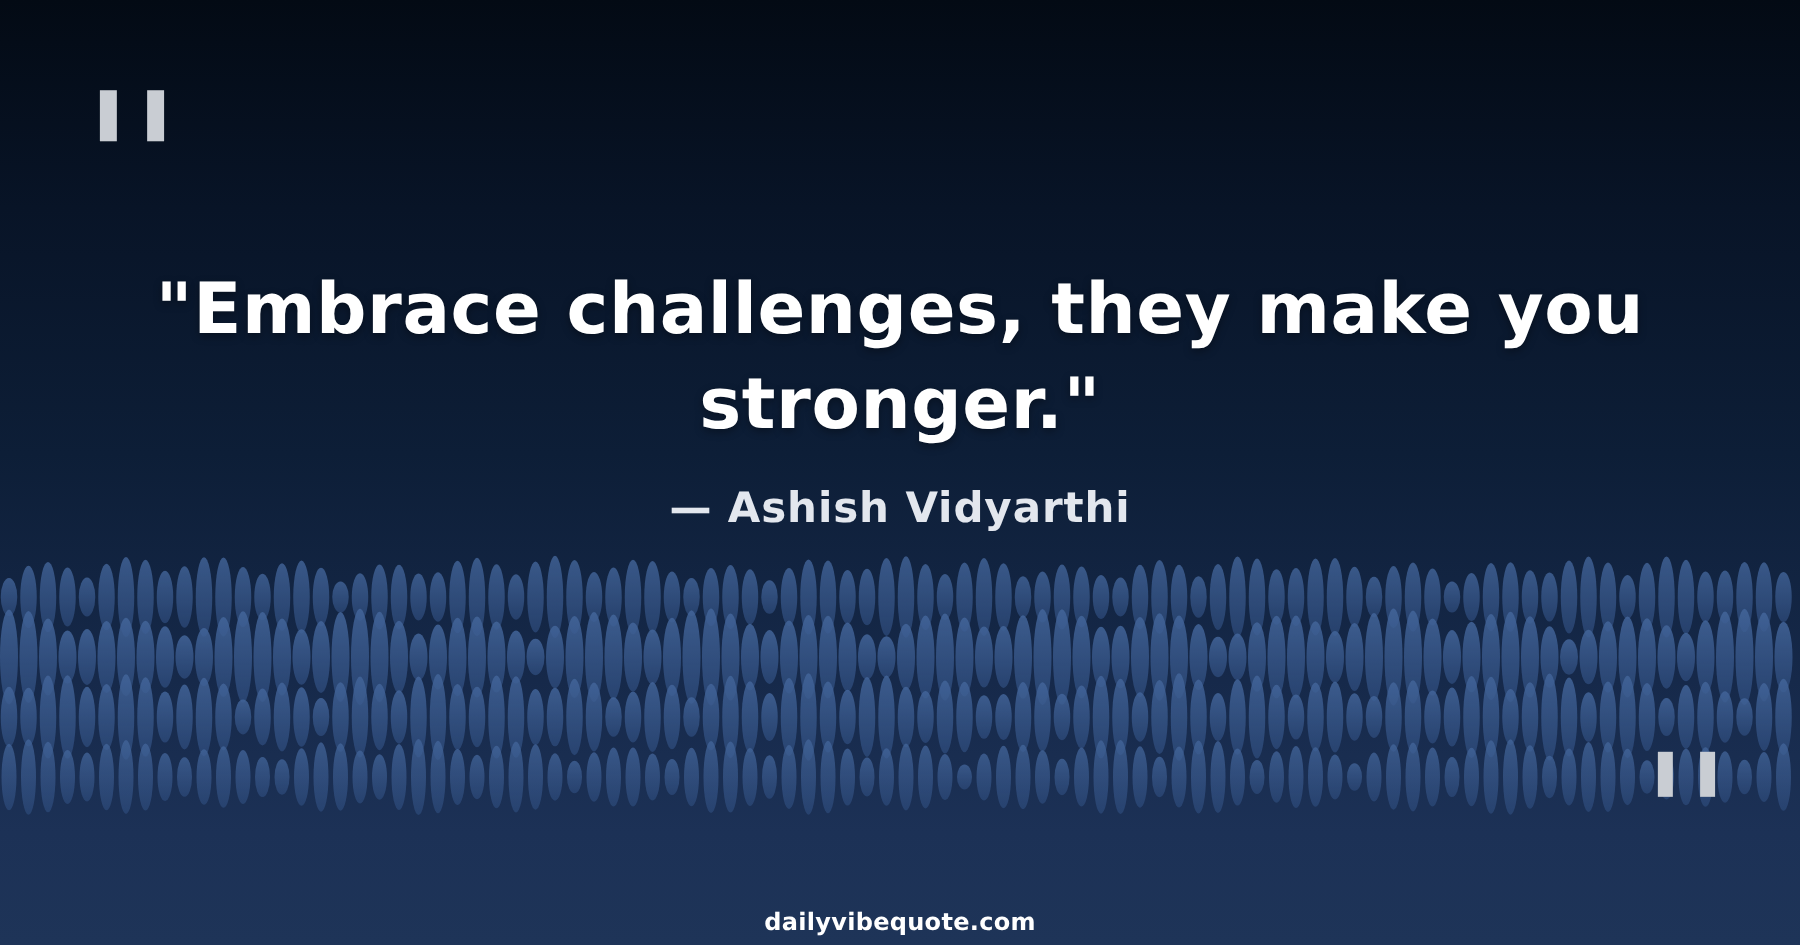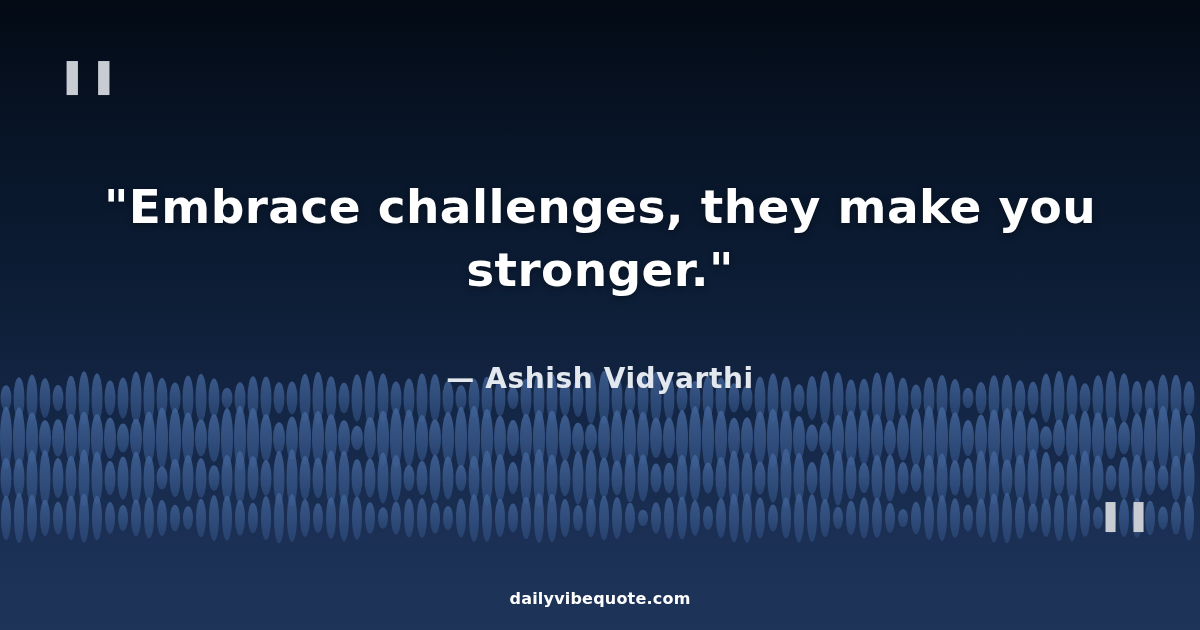--- a/index.html
+++ b/index.html
@@ -65,31 +65,31 @@
     margin: 0;
     text-align: center;
     color: #ffffff;
     font-size: 47px;
     line-height: 1.35;
     font-weight: 700;
     letter-spacing: 0.4px;
     text-shadow: 0 2px 6px rgba(0,0,0,0.35);
   }
   .author {
-    margin-top: 60px;
+    margin-top: 20px;
     text-align: center;
     color: #e3e7ee;
     font-size: 28px;
     font-weight: 700;
     letter-spacing: 0.6px;
   }
   .site {
     position: absolute;
     left: 0;
-    bottom: 22px;
+    bottom: 6px;
     width: 1200px;
     text-align: center;
     color: #ffffff;
     font-size: 16px;
     font-weight: 700;
     letter-spacing: 0.2px;
   }
 </style>
 </head>
 <body>

